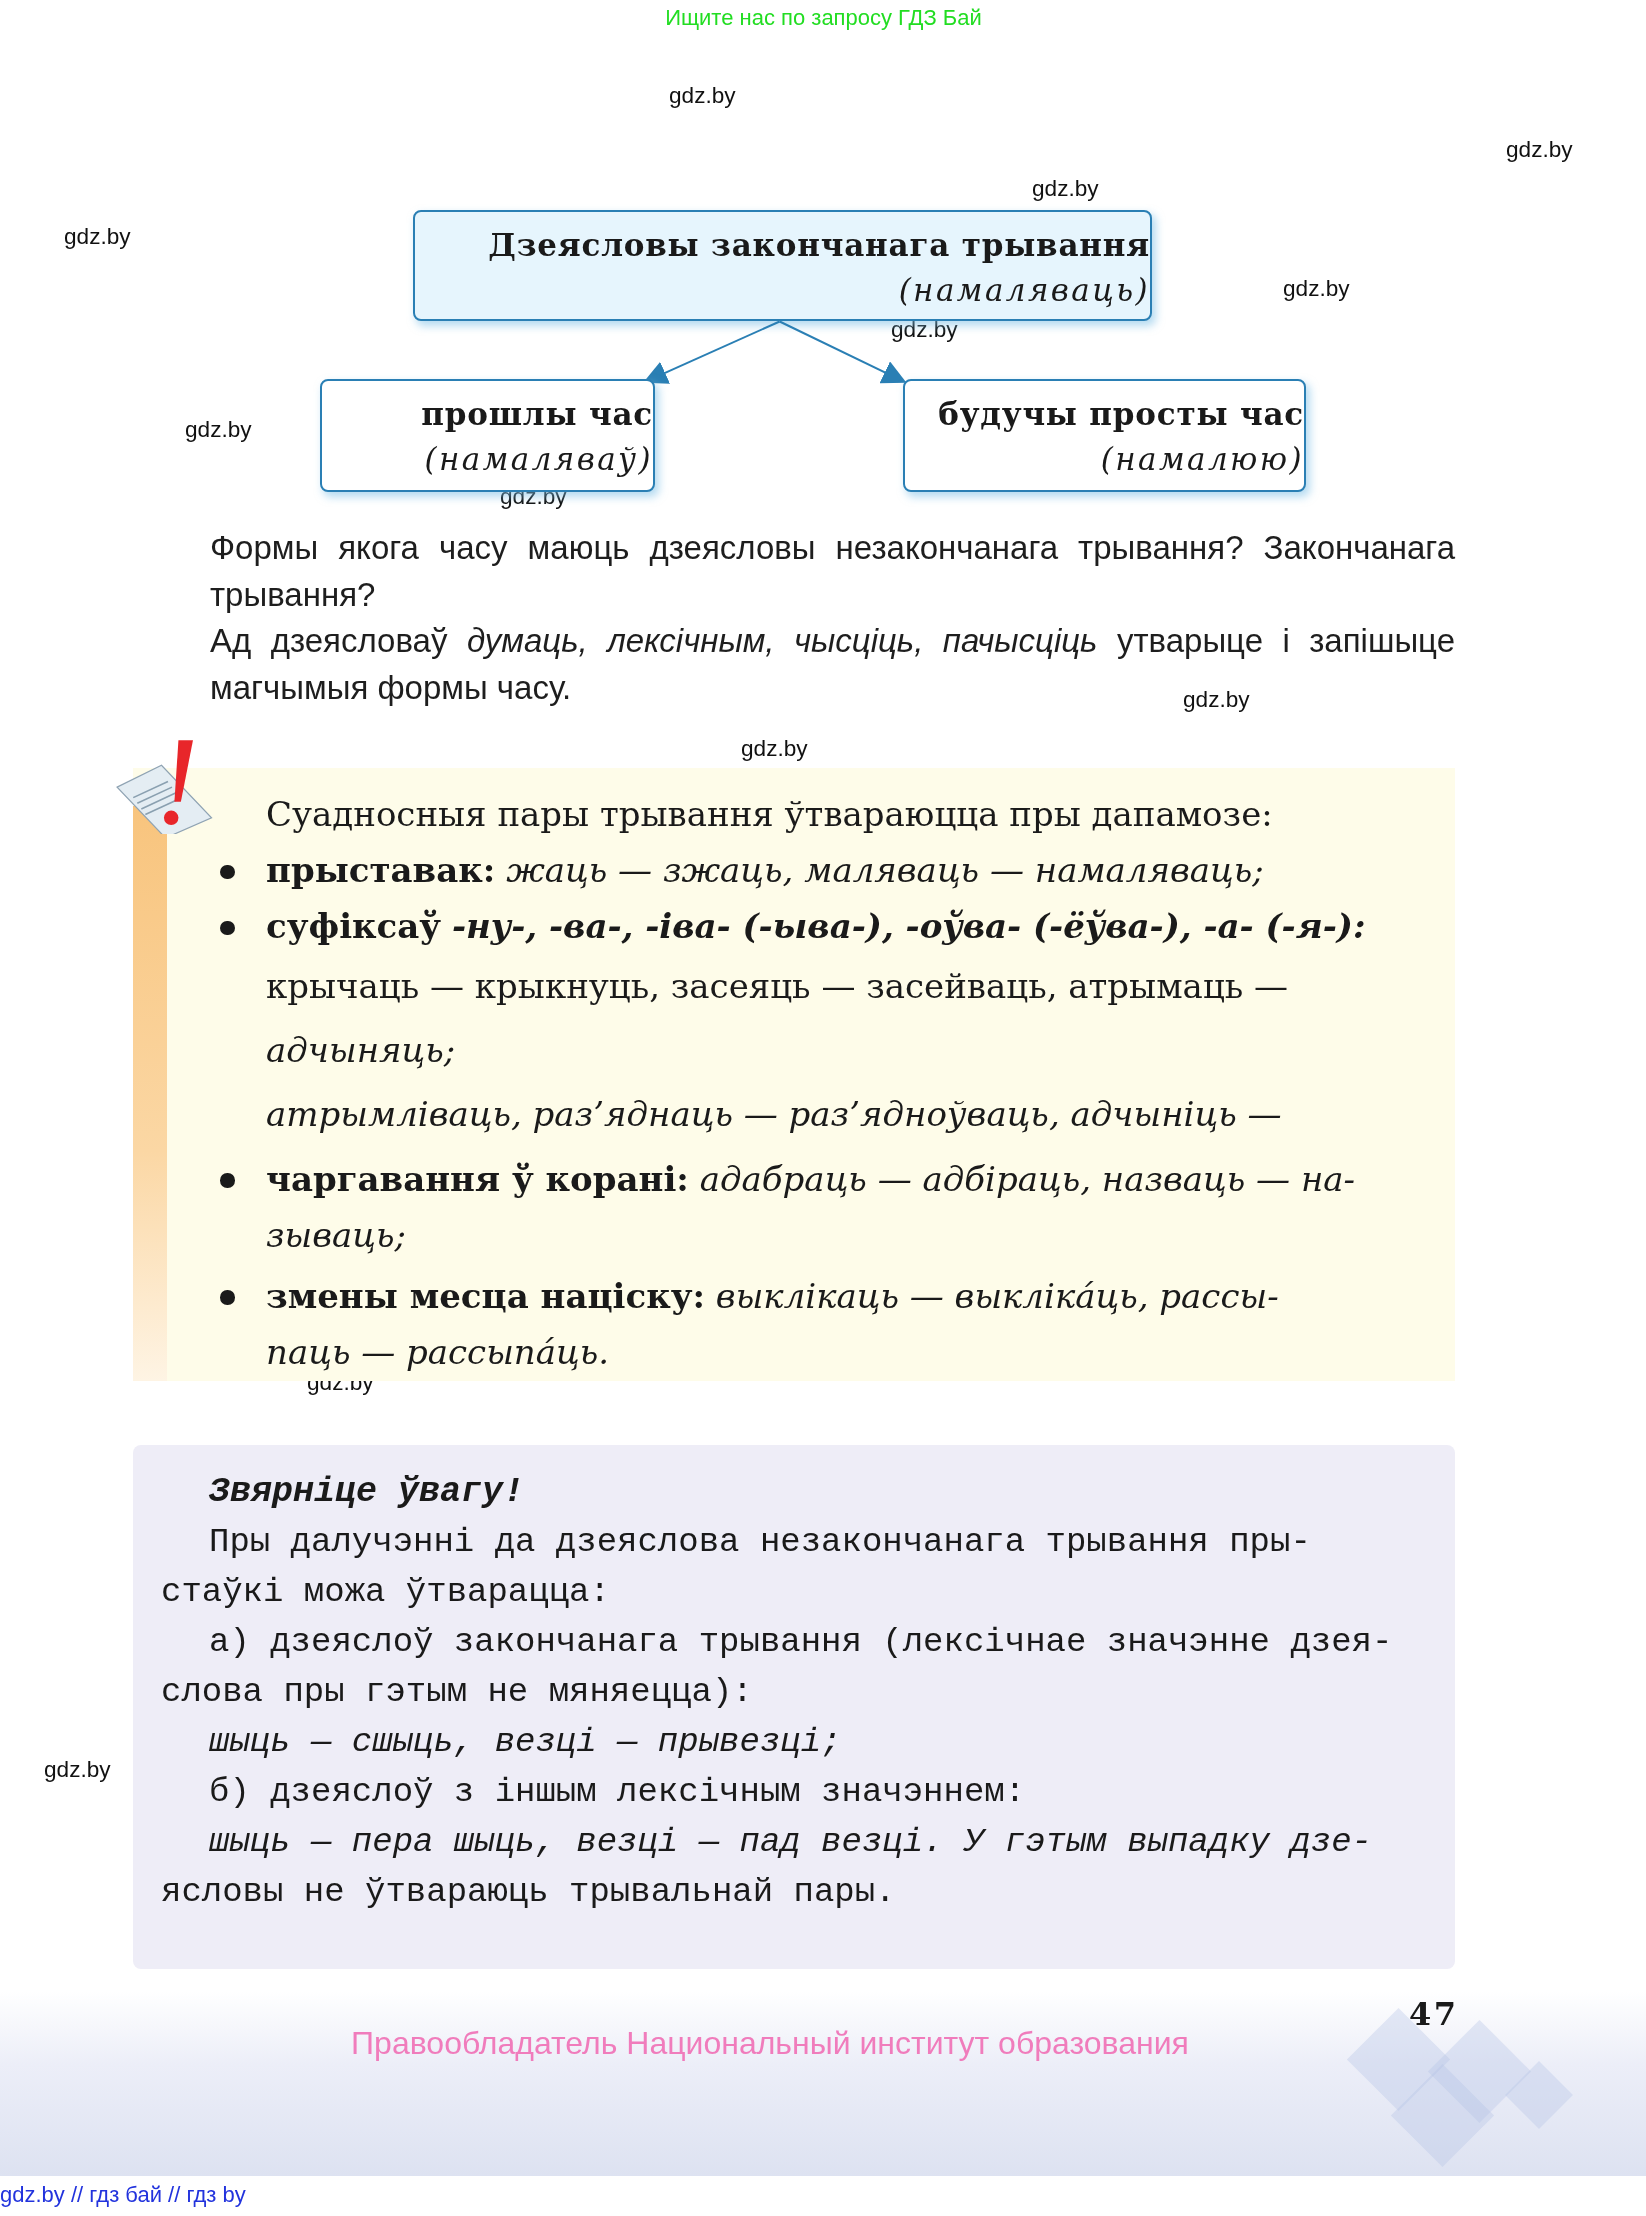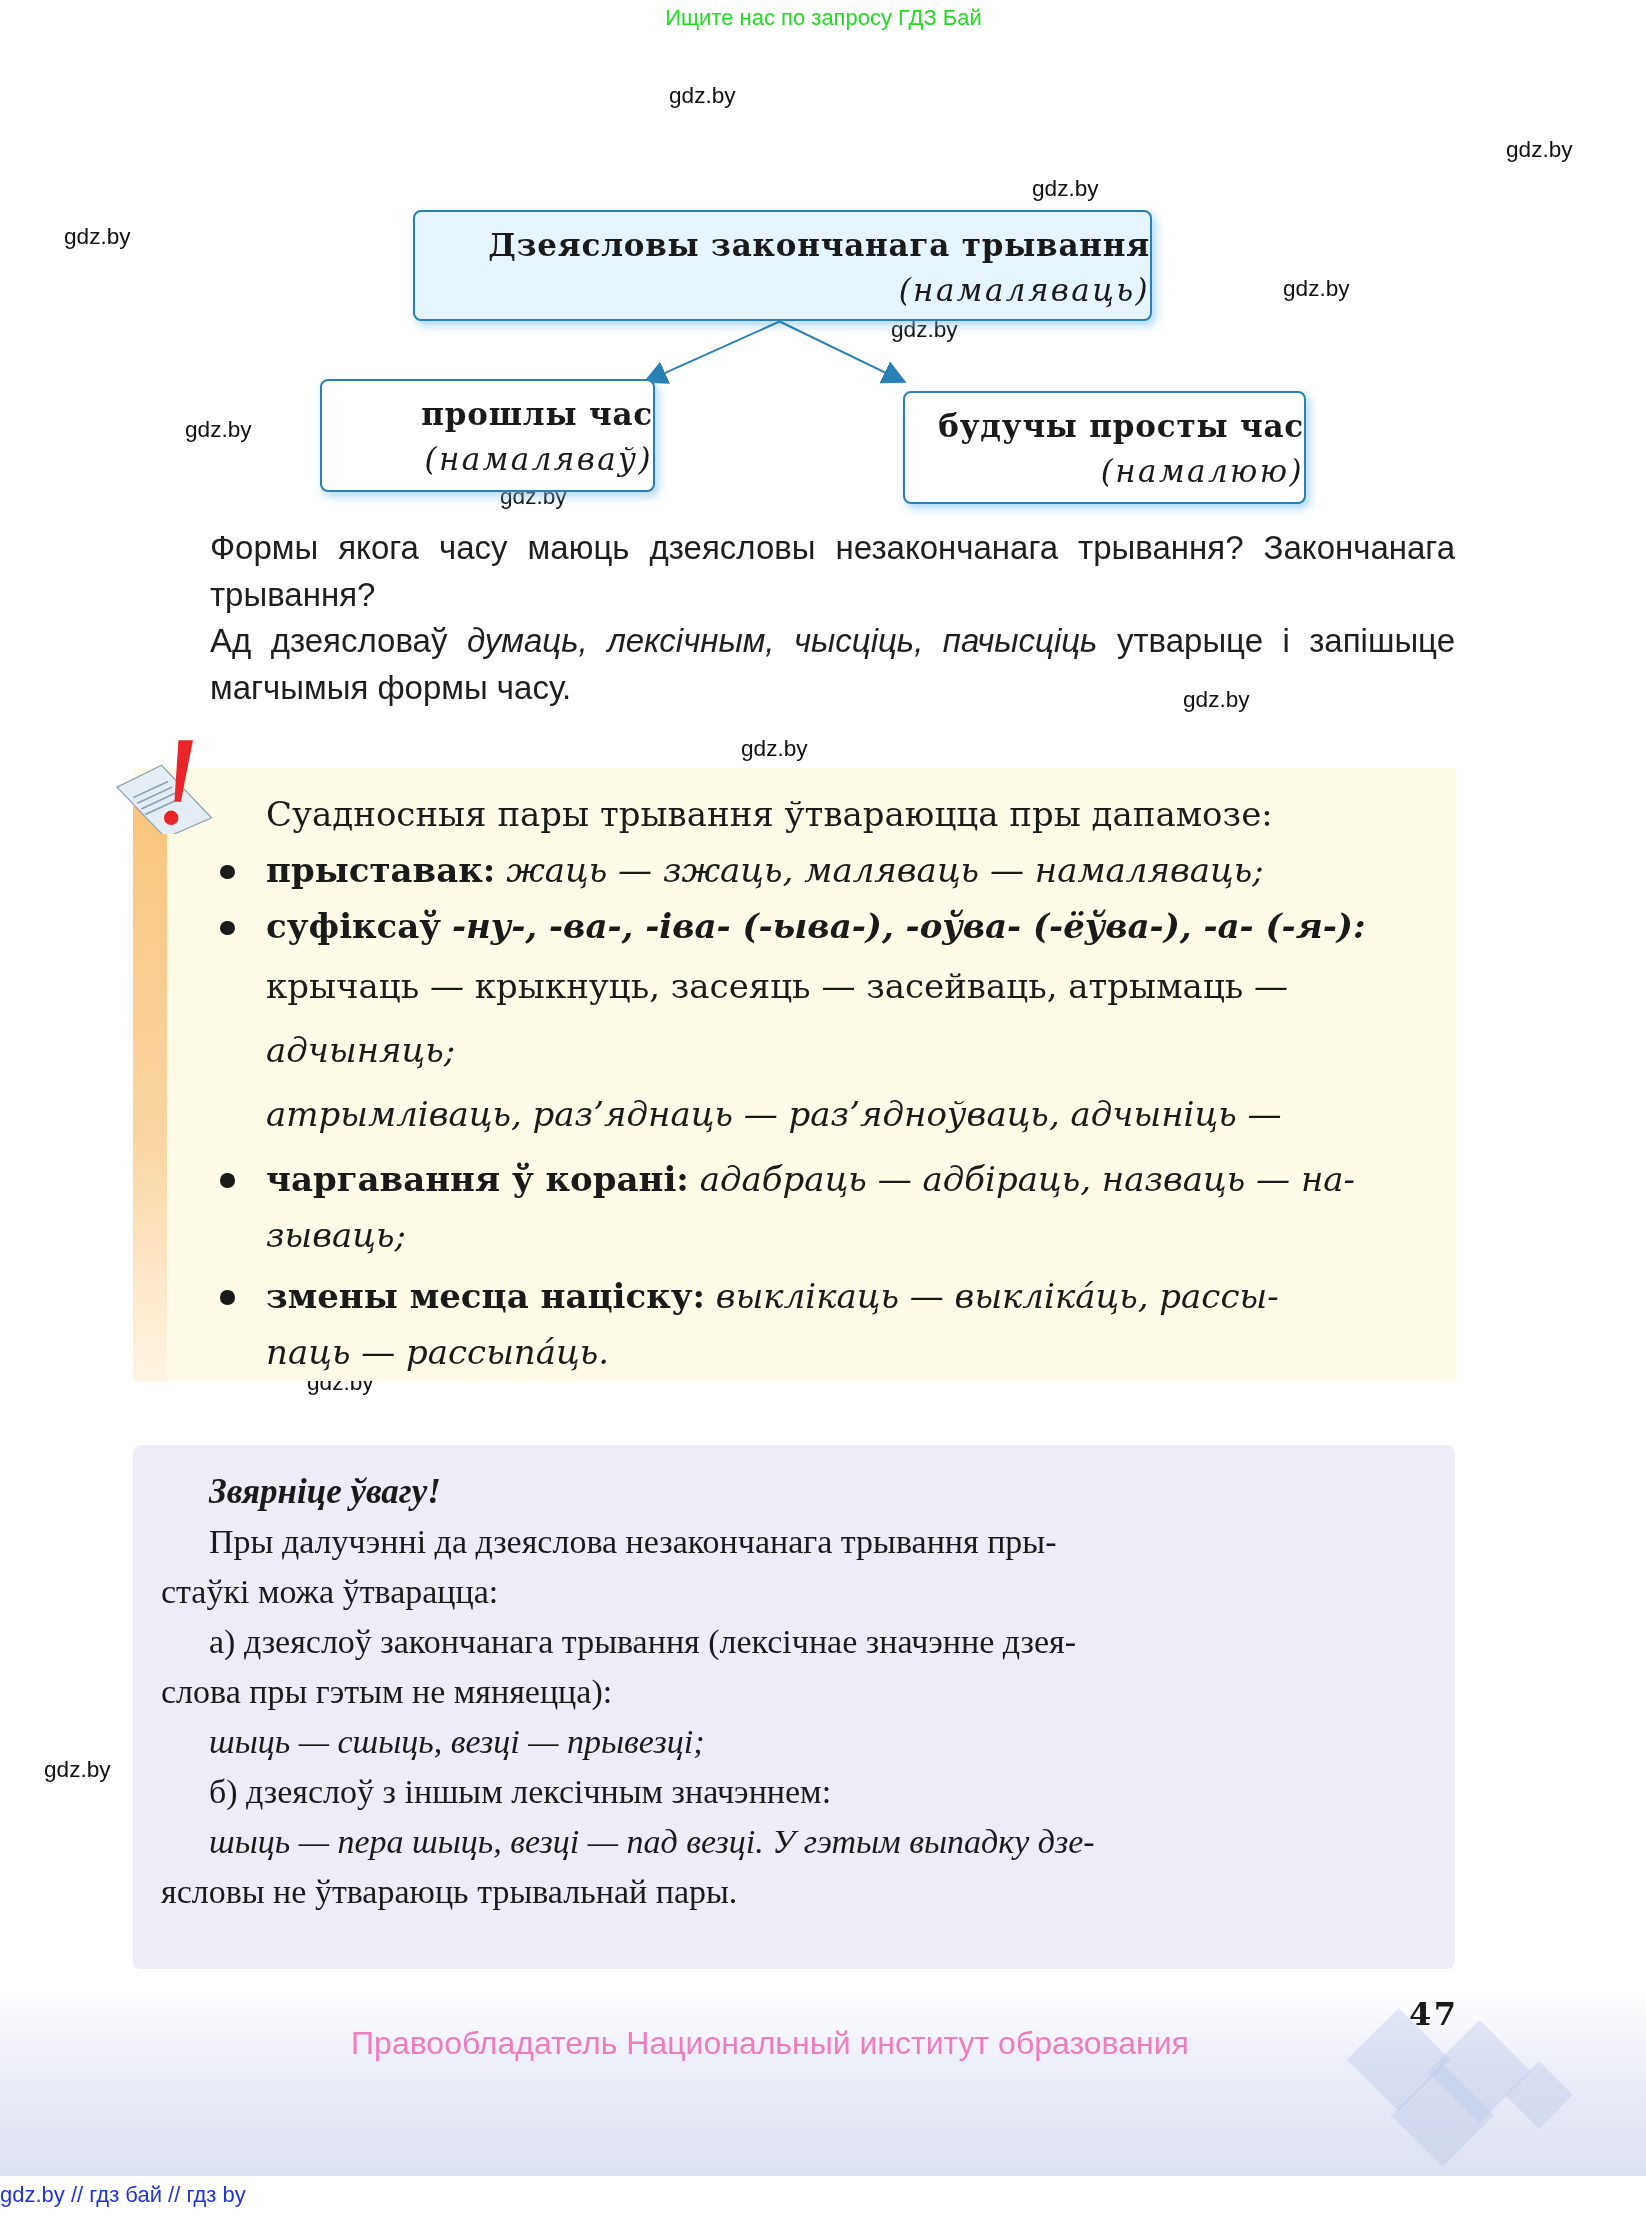--- a/index.html
+++ b/index.html
@@ -26,21 +26,21 @@
     font-family: "DejaVu Serif", serif;
   }
   .dbox .t { font-weight: bold; font-size: 31px; letter-spacing: 0.8px; }
   .dbox .s { font-style: italic; font-size: 31px; letter-spacing: 2.4px; }
   .main-box { left: 413px; top: 210px; width: 739px; height: 111px; background: #e6f5fd; padding-top: 11.3px; }
   .main-box .t { line-height: 45px; }
   .main-box .s { line-height: 45px; }
   .sub-box { top: 379px; height: 113px; background: #ffffff; padding-top: 11.3px; }
   .sub-box .t, .sub-box .s { line-height: 45px; }
   .left-box { left: 320px; width: 335px; }
-  .right-box { left: 903px; width: 403px; margin-top: 12px; }
+  .right-box { left: 903px; width: 403px; }
 
   .sans-para {
     position: absolute; left: 133px; width: 1322px;
     font-family: "Liberation Sans", sans-serif; font-size: 33px; line-height: 47px;
     color: #1e1e1e; text-align: justify;
   }
   .sans-para .ind { padding-left: 77px; }
   .sans-para i { font-style: italic; }
 
   
@@ -65,21 +65,21 @@
     border-radius: 50%; background: #1a1a1a;
   }
 
   
   .attn-box {
     position: absolute; left: 133px; top: 1445px; width: 1322px; height: 524px;
     background: #eeedf7; border-radius: 8px;
   }
   .attn-content {
     position: absolute; left: 161px; top: 1467px; width: 1273px;
-    font-family: Liberation Serif, serif; font-size: 34px; line-height: 50px;
+    font-family: Liberation Mono, monospace; font-size: 34px; line-height: 50px;
     color: #1a1a1a;
   }
   .attn-content .ind { padding-left: 48px; }
   .attn-content .line { white-space: nowrap; }
   .attn-title { font-weight: bold; font-style: italic; font-size: 35px; }
 
   
   .footer-bg {
     position: absolute; left: 0; top: 1991px; width: 1647px; height: 185px;
     background: linear-gradient(to bottom, #ffffff 0%, #eceef8 40%, #dde2f1 100%);

